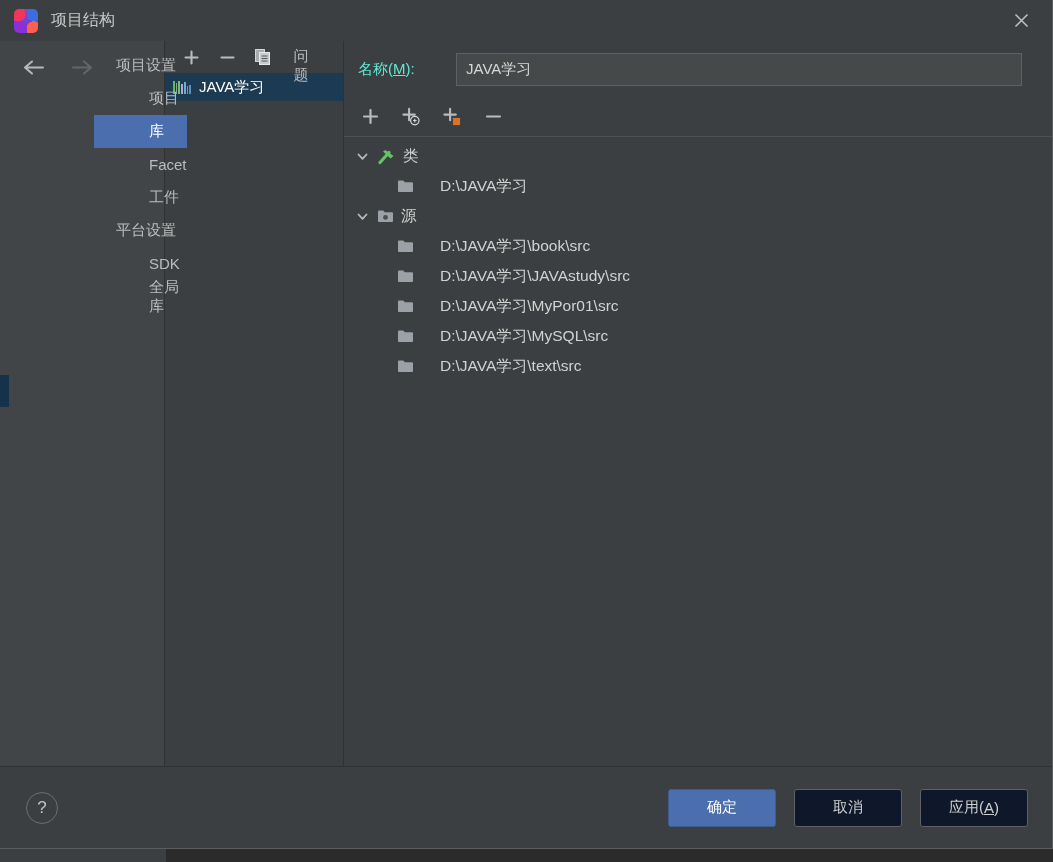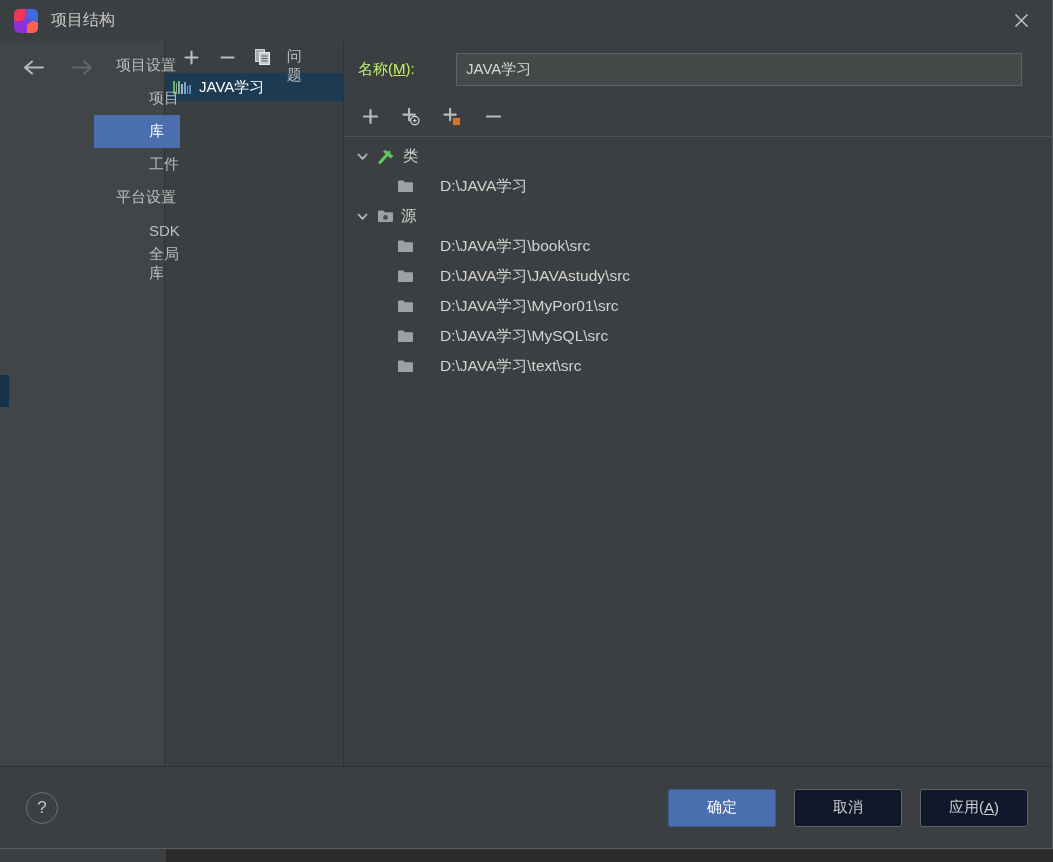--- a/index.html
+++ b/index.html
@@ -133,21 +133,21 @@
   
   #detail {
     flex: 1; display: flex; flex-direction: column;
     background: #3c3f41; min-width: 0;
   }
   #name-row {
     height: 56px; flex: none;
     display: flex; align-items: center;
     padding: 0 30px 0 14px;
   }
-  #name-label { font-size: 15px; color: #bef264; width: 98px; flex: none; }
+  #name-label { font-size: 15px; color: #5eead4; width: 98px; flex: none; }
   #name-label u { text-decoration: underline; }
   #name-input {
     flex: 1; height: 33px;
     background: #45494a;
     border: 1px solid #5e6264;
     color: #d6d6d6;
     font-size: 15px;
     font-family: "Liberation Sans", sans-serif;
     padding: 0 9px;
     outline: none;
@@ -246,20 +246,23 @@
 
       <div id="sidebar-items">
           <div class="side-item group">
             <span>项目设置</span>
           </div>
           <div class="side-item child">
             <span>项目</span>
           </div>
           <div class="side-item child selected">
             <span>库</span>
+          </div>
+          <div class="side-item child">
+            <span>Facet</span>
           </div>
           <div class="side-item child">
             <span>工件</span>
           </div>
           <div class="side-item group">
             <span>平台设置</span>
           </div>
           <div class="side-item child">
             <span>SDK</span>
           </div>

